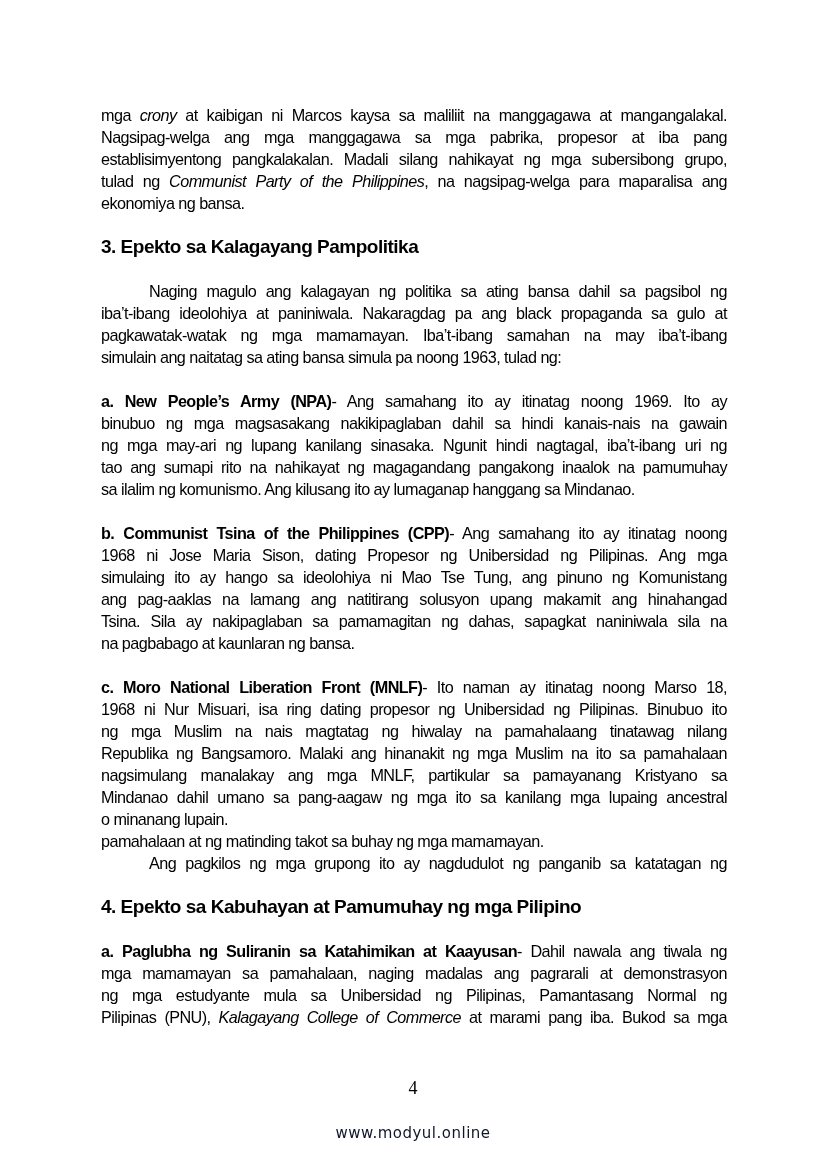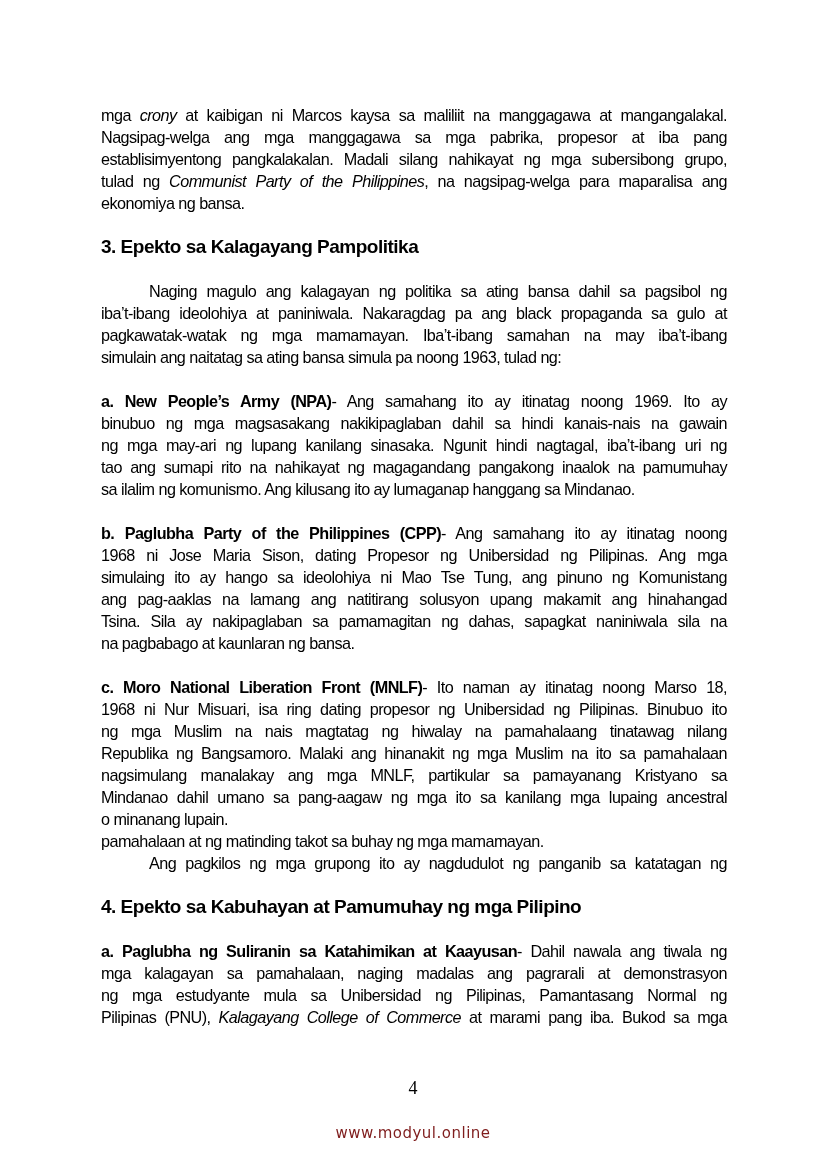--- a/index.html
+++ b/index.html
@@ -65,21 +65,21 @@
       color: #000000;
     }
     .watermark {
       position: absolute;
       left: 0;
       width: 826px;
       top: 1124px;
       text-align: center;
       font-family: "DejaVu Sans", sans-serif;
       font-size: 15px;
-      color: #7f1d1d;
+      color: #0f172a;
       letter-spacing: 0.5px;
     }
   </style>
 </head>
 <body>
 
 <div class="page">
 
   <div class="para">
     <span class="line"><span>mga </span><span class="i">crony</span><span> at kaibigan ni Marcos kaysa sa maliliit na manggagawa at mangangalakal.</span></span>
@@ -100,21 +100,21 @@
 
   <div class="para">
     <span class="line"><span class="b">a. New People’s Army (NPA)</span><span>- Ang samahang ito ay itinatag noong 1969. Ito ay</span></span>
     <span class="line">binubuo ng mga magsasakang nakikipaglaban dahil sa hindi kanais-nais na gawain</span>
     <span class="line">ng mga may-ari ng lupang kanilang sinasaka. Ngunit hindi nagtagal, iba’t-ibang uri ng</span>
     <span class="line">tao ang sumapi rito na nahikayat ng magagandang pangakong inaalok na pamumuhay</span>
     <span class="line last">sa ilalim ng komunismo. Ang kilusang ito ay lumaganap hanggang sa Mindanao.</span>
   </div>
 
   <div class="para">
-    <span class="line"><span class="b">b. Paglubha Party of the Philippines (CPP)</span><span>- Ang samahang ito ay itinatag noong</span></span>
+    <span class="line"><span class="b">b. Communist Tsina of the Philippines (CPP)</span><span>- Ang samahang ito ay itinatag noong</span></span>
     <span class="line">1968 ni Jose Maria Sison, dating Propesor ng Unibersidad ng Pilipinas. Ang mga</span>
     <span class="line">simulaing ito ay hango sa ideolohiya ni Mao Tse Tung, ang pinuno ng Komunistang</span>
     <span class="line">ang pag-aaklas na lamang ang natitirang solusyon upang makamit ang hinahangad</span>
     <span class="line">Tsina. Sila ay nakipaglaban sa pamamagitan ng dahas, sapagkat naniniwala sila na</span>
     <span class="line last">na pagbabago at kaunlaran ng bansa.</span>
   </div>
 
   <div class="para">
     <span class="line"><span class="b">c. Moro National Liberation Front (MNLF)</span><span>- Ito naman ay itinatag noong Marso 18,</span></span>
     <span class="line">1968 ni Nur Misuari, isa ring dating propesor ng Unibersidad ng Pilipinas. Binubuo ito</span>
@@ -124,21 +124,21 @@
     <span class="line">Mindanao dahil umano sa pang-aagaw ng mga ito sa kanilang mga lupaing ancestral</span>
     <span class="line last">o minanang lupain.</span>
     <span class="line last">pamahalaan at ng matinding takot sa buhay ng mga mamamayan.</span>
     <span class="line indent">Ang pagkilos ng mga grupong ito ay nagdudulot ng panganib sa katatagan ng</span>
   </div>
 
   <div class="heading">4. Epekto sa Kabuhayan at Pamumuhay ng mga Pilipino</div>
 
   <div class="para">
     <span class="line"><span class="b">a. Paglubha ng Suliranin sa Katahimikan at Kaayusan</span><span>- Dahil nawala ang tiwala ng</span></span>
-    <span class="line">mga kalagayan sa pamahalaan, naging madalas ang pagrarali at demonstrasyon</span>
+    <span class="line">mga mamamayan sa pamahalaan, naging madalas ang pagrarali at demonstrasyon</span>
     <span class="line">ng mga estudyante mula sa Unibersidad ng Pilipinas, Pamantasang Normal ng</span>
     <span class="line"><span>Pilipinas (PNU), </span><span class="i">Kalagayang College of Commerce</span><span> at marami pang iba. Bukod sa mga</span></span>
   </div>
 
 </div>
 
 <div class="page-number">4</div>
 <div class="watermark">www.modyul.online</div>
 
 </body></html>

